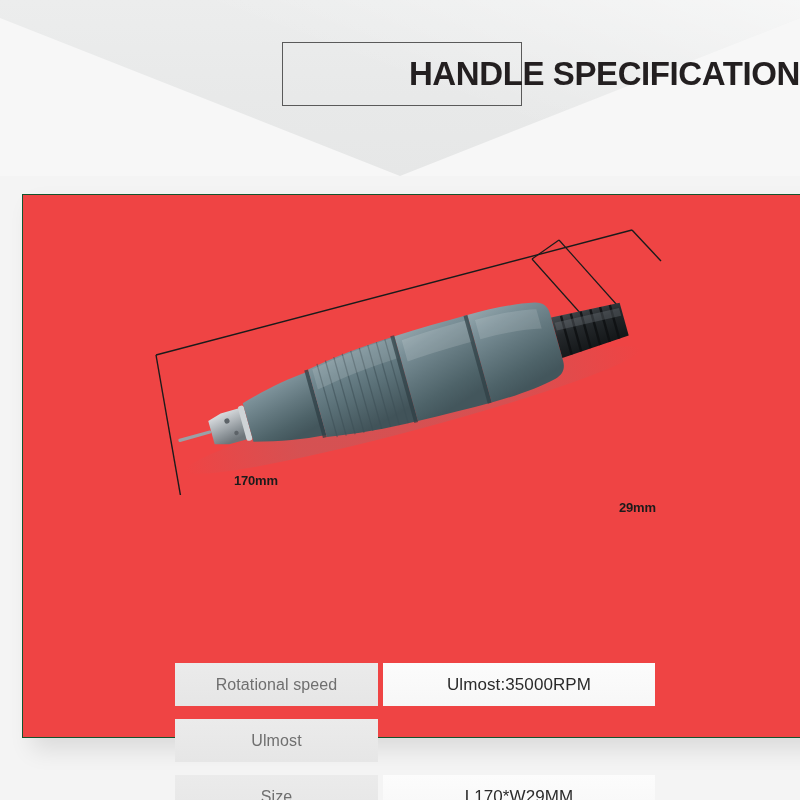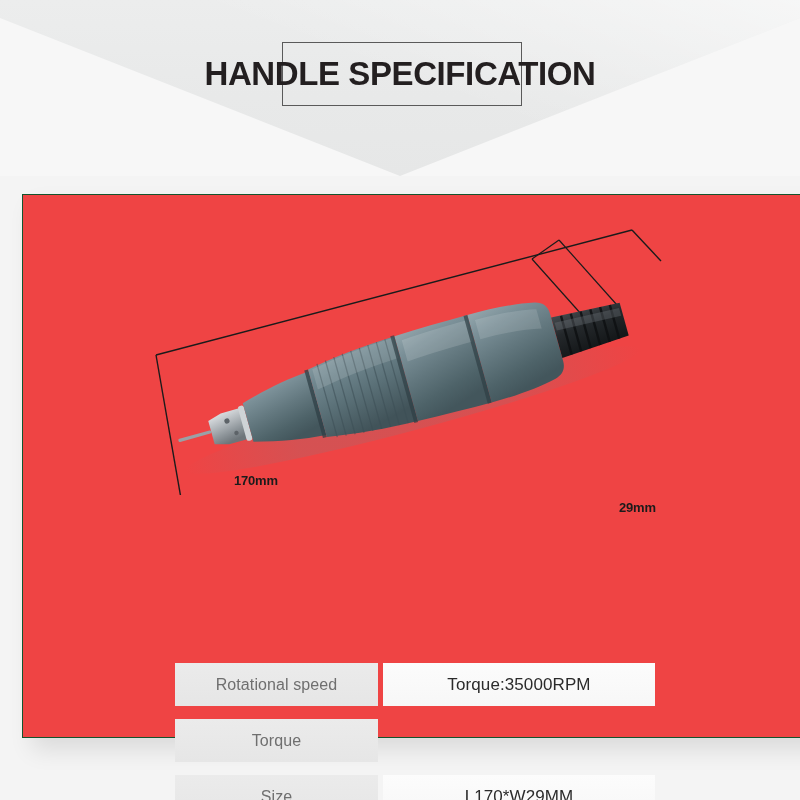--- a/index.html
+++ b/index.html
@@ -54,21 +54,21 @@
     width: 240px;
     height: 64px;
     border: 1px solid #5a5a5a;
     box-sizing: border-box;
   }
   .page-title {
     position: absolute;
     left: 0;
     top: 48px;
     width: 800px;
-    text-align: center;
+    text-align: right;
     font-size: 33px;
     font-weight: bold;
     letter-spacing: -0.4px;
     color: #231f20;
     line-height: 52px;
     white-space: nowrap;
   }
 
   
   .card {
@@ -264,25 +264,25 @@
 
     <div class="dim-label dim-170">170mm</div>
     <div class="dim-label dim-29">29mm</div>
   </div>
 
   <div class="spec-table">
 
     <div class="spec-row">
       <div class="spec-label">Rotational speed</div>
       <div class="spec-gap"></div>
-      <div class="spec-value">Torque:35000RPM</div>
+      <div class="spec-value">Ulmost:35000RPM</div>
     </div>
 
     <div class="spec-row">
-      <div class="spec-label">Torque</div>
+      <div class="spec-label">Ulmost</div>
       <div class="spec-gap"></div>
     </div>
 
     <div class="spec-row">
       <div class="spec-label">Size</div>
       <div class="spec-gap"></div>
       <div class="spec-value">L170*W29MM</div>
     </div>
 
   </div>

